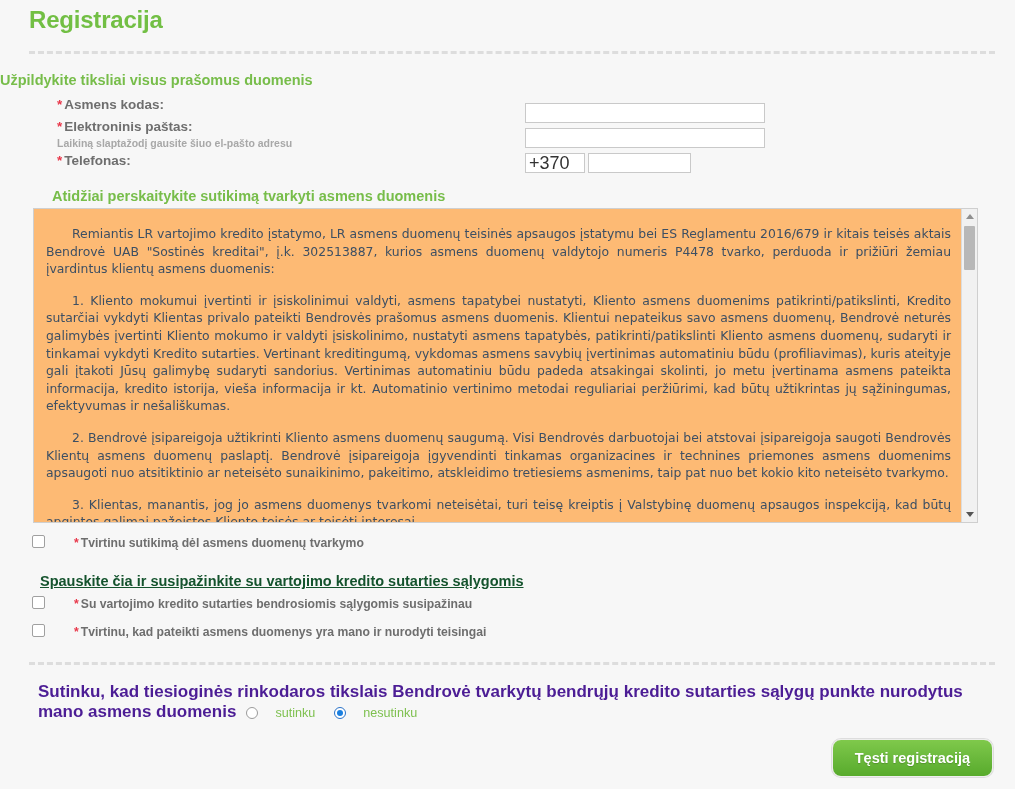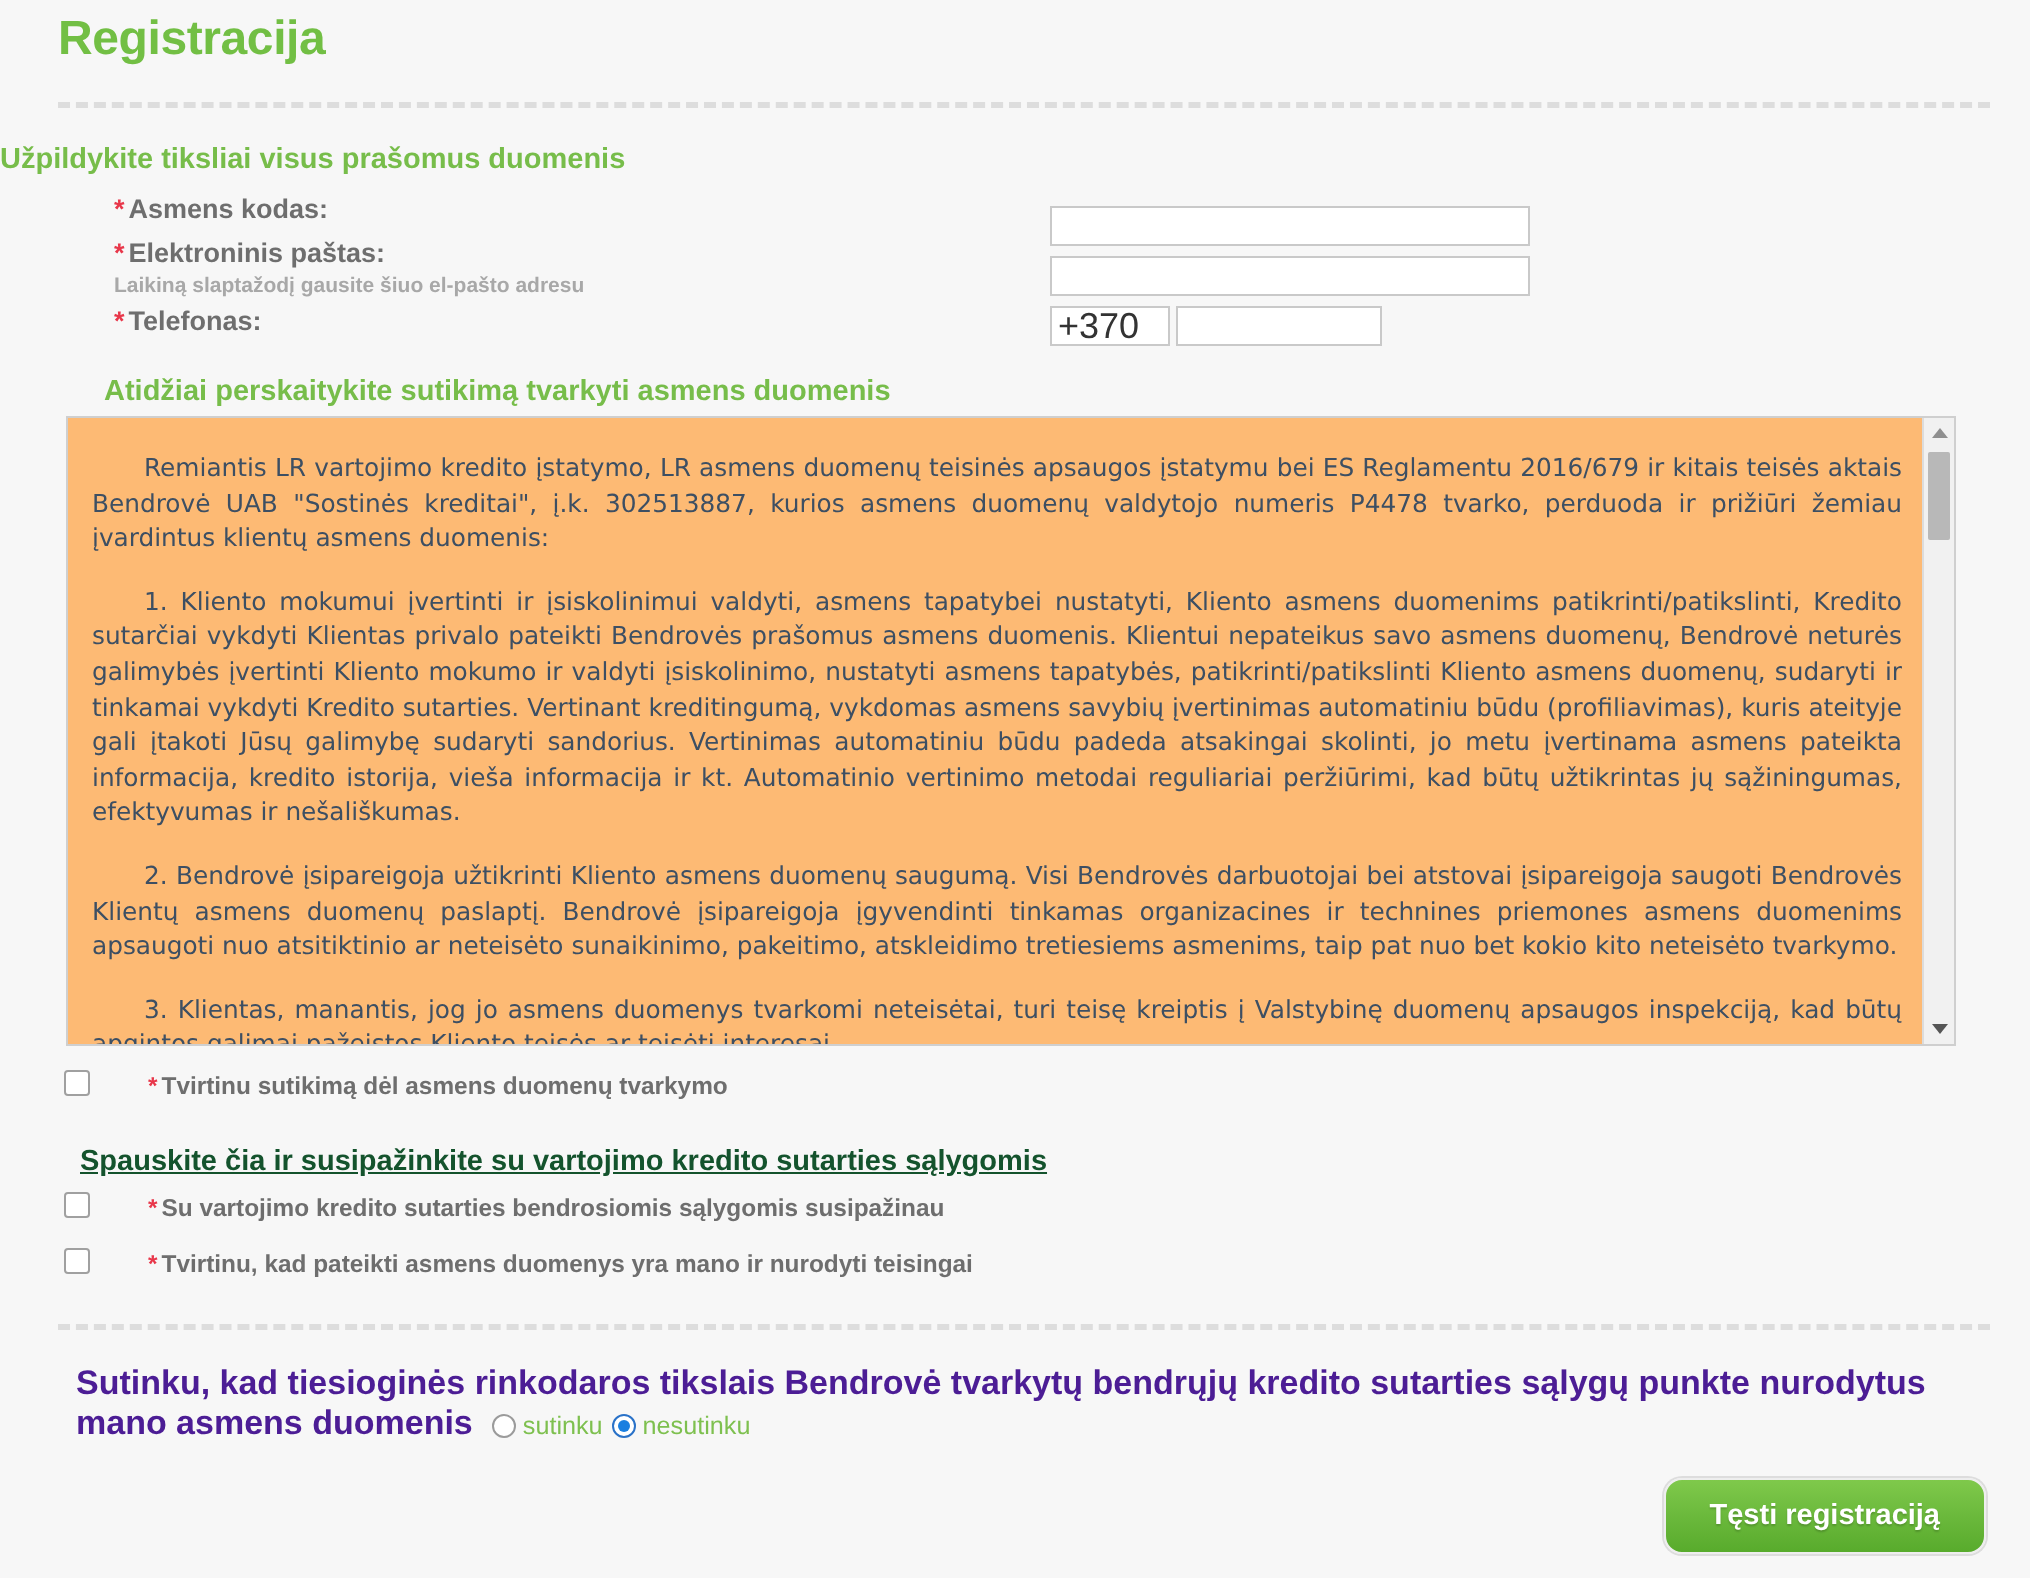--- a/index.html
+++ b/index.html
@@ -204,21 +204,21 @@
   }
   .marketing-text {
     font-size: 17px;
     font-weight: bold;
     color: #4c1d95;
     line-height: 20px;
   }
   .radio-group {
     display: inline-flex;
     align-items: center;
-    gap: 1px;
+    gap: 15px;
     margin-left: 6px;
     vertical-align: -2px;
   }
   .rb {
     -webkit-appearance: none;
     appearance: none;
     width: 12px;
     height: 12px;
     border: 1px solid #9b9b9b;
     background: #ffffff;

